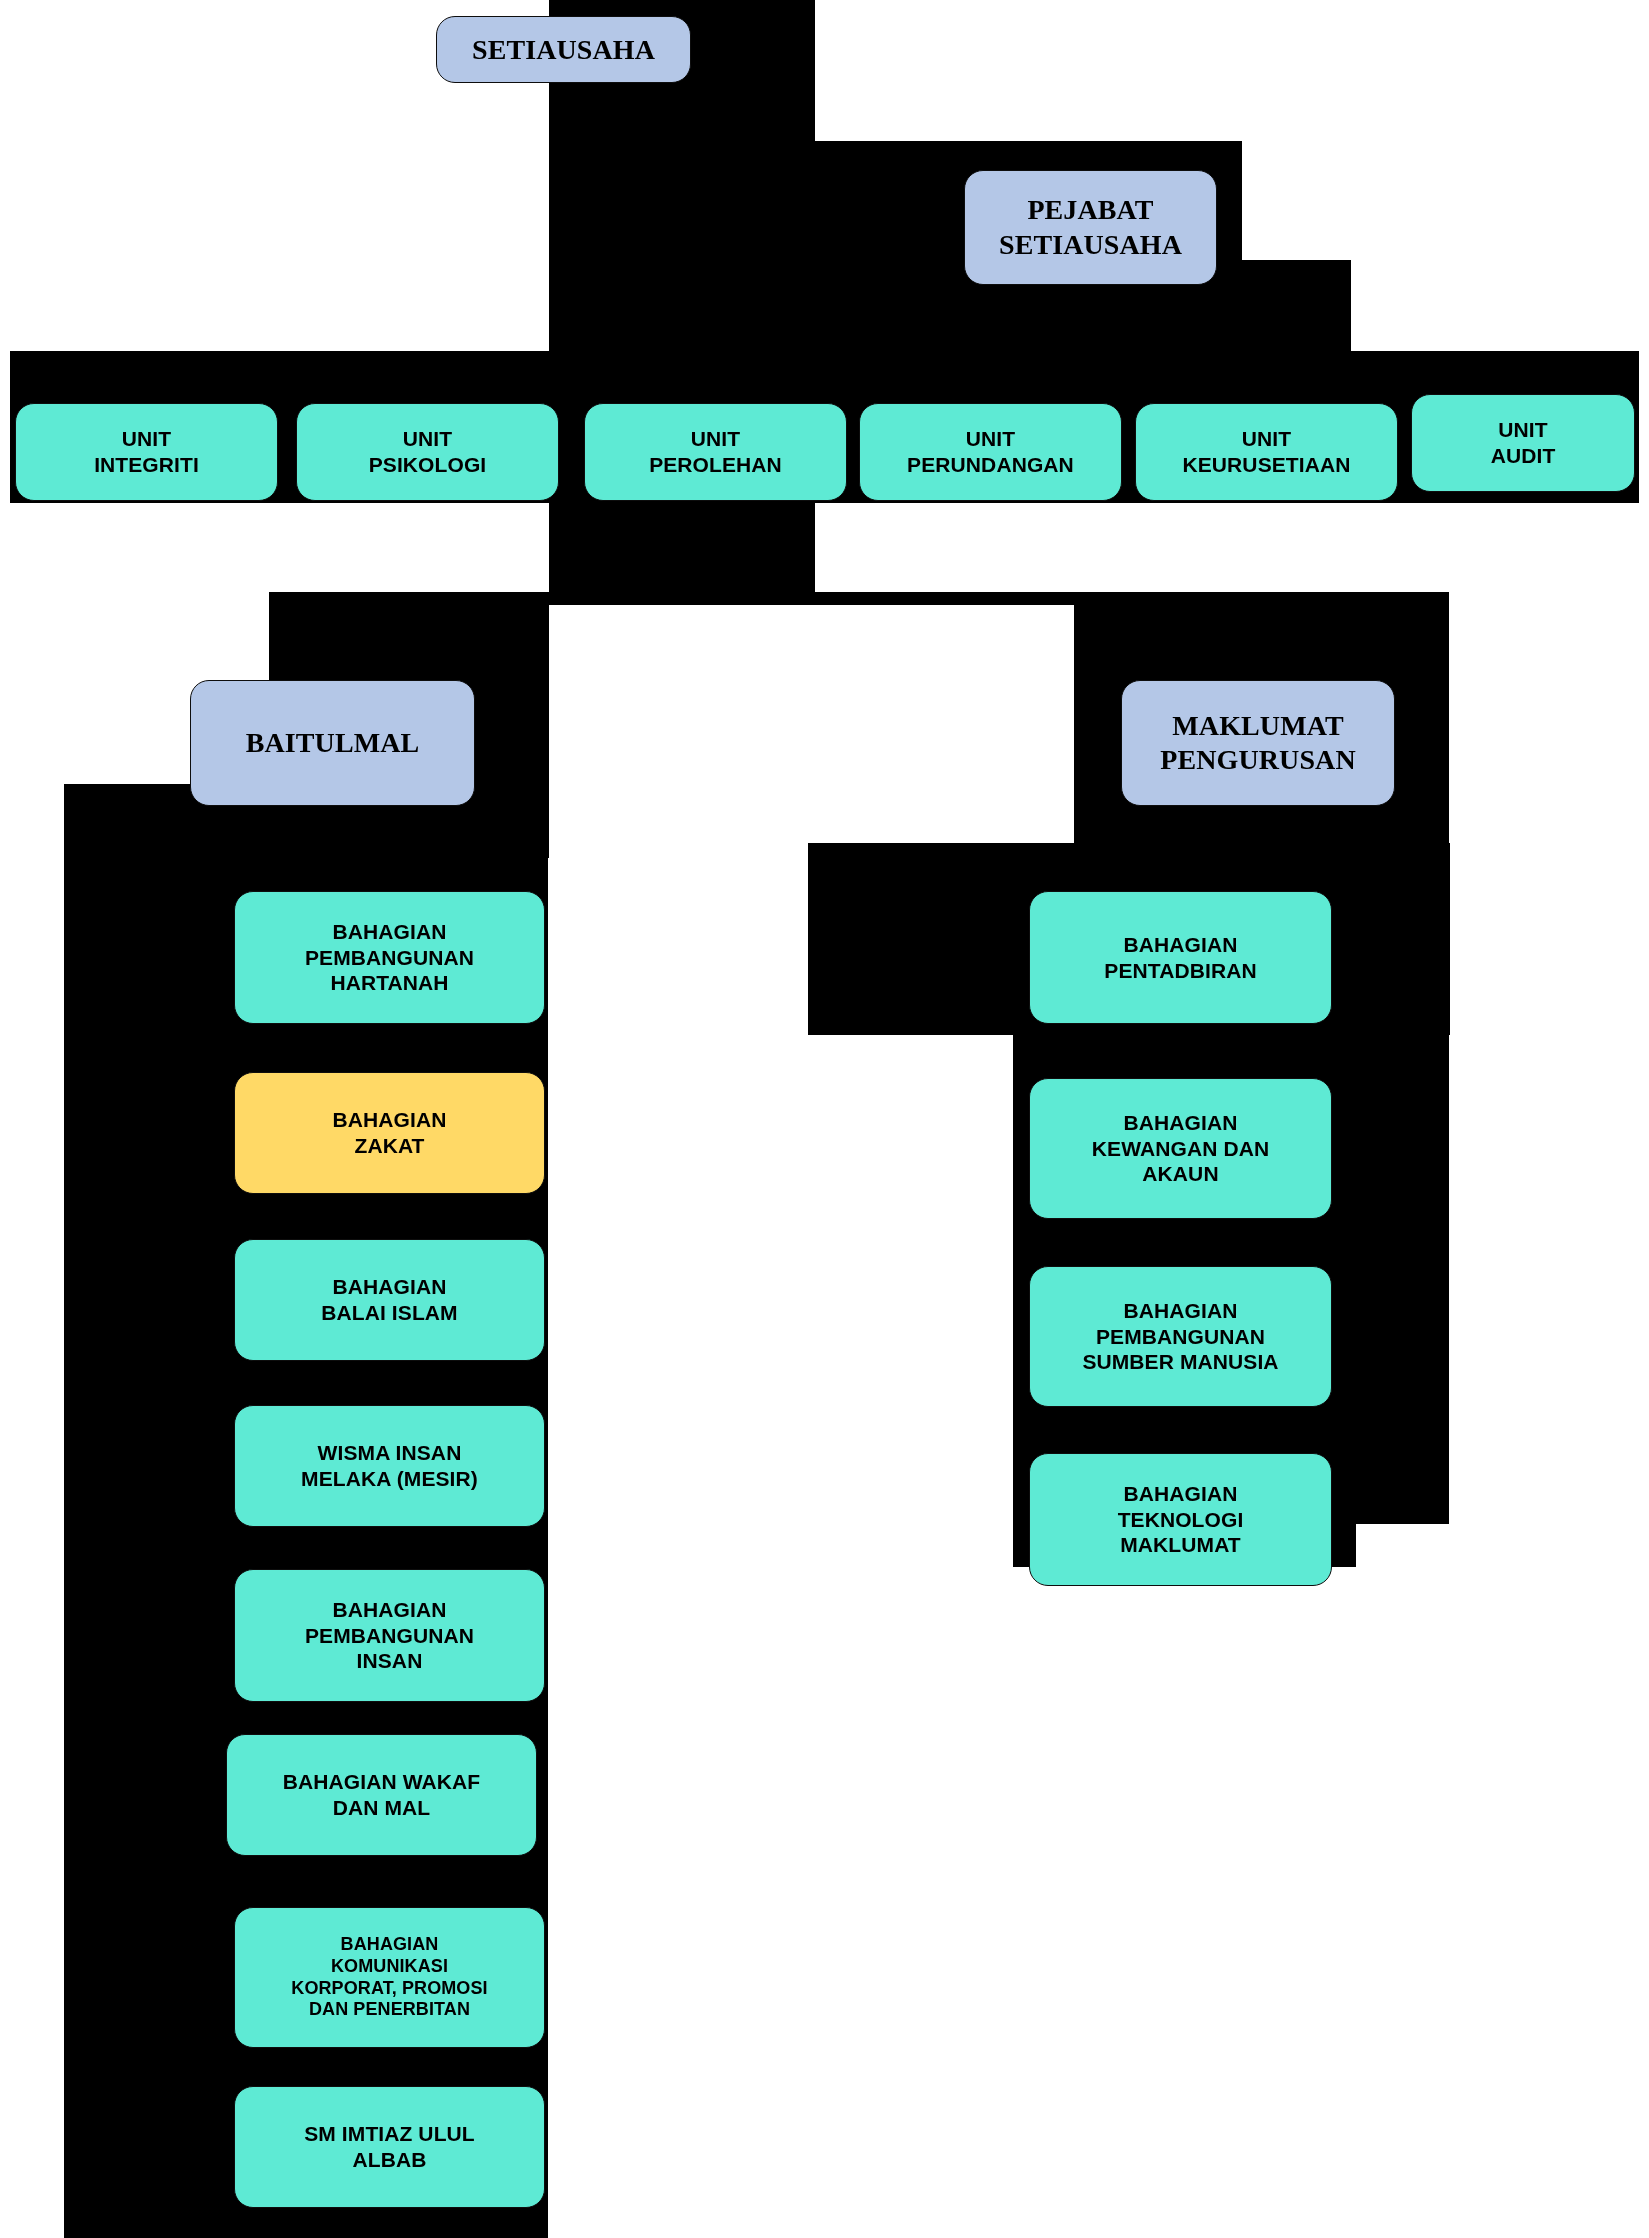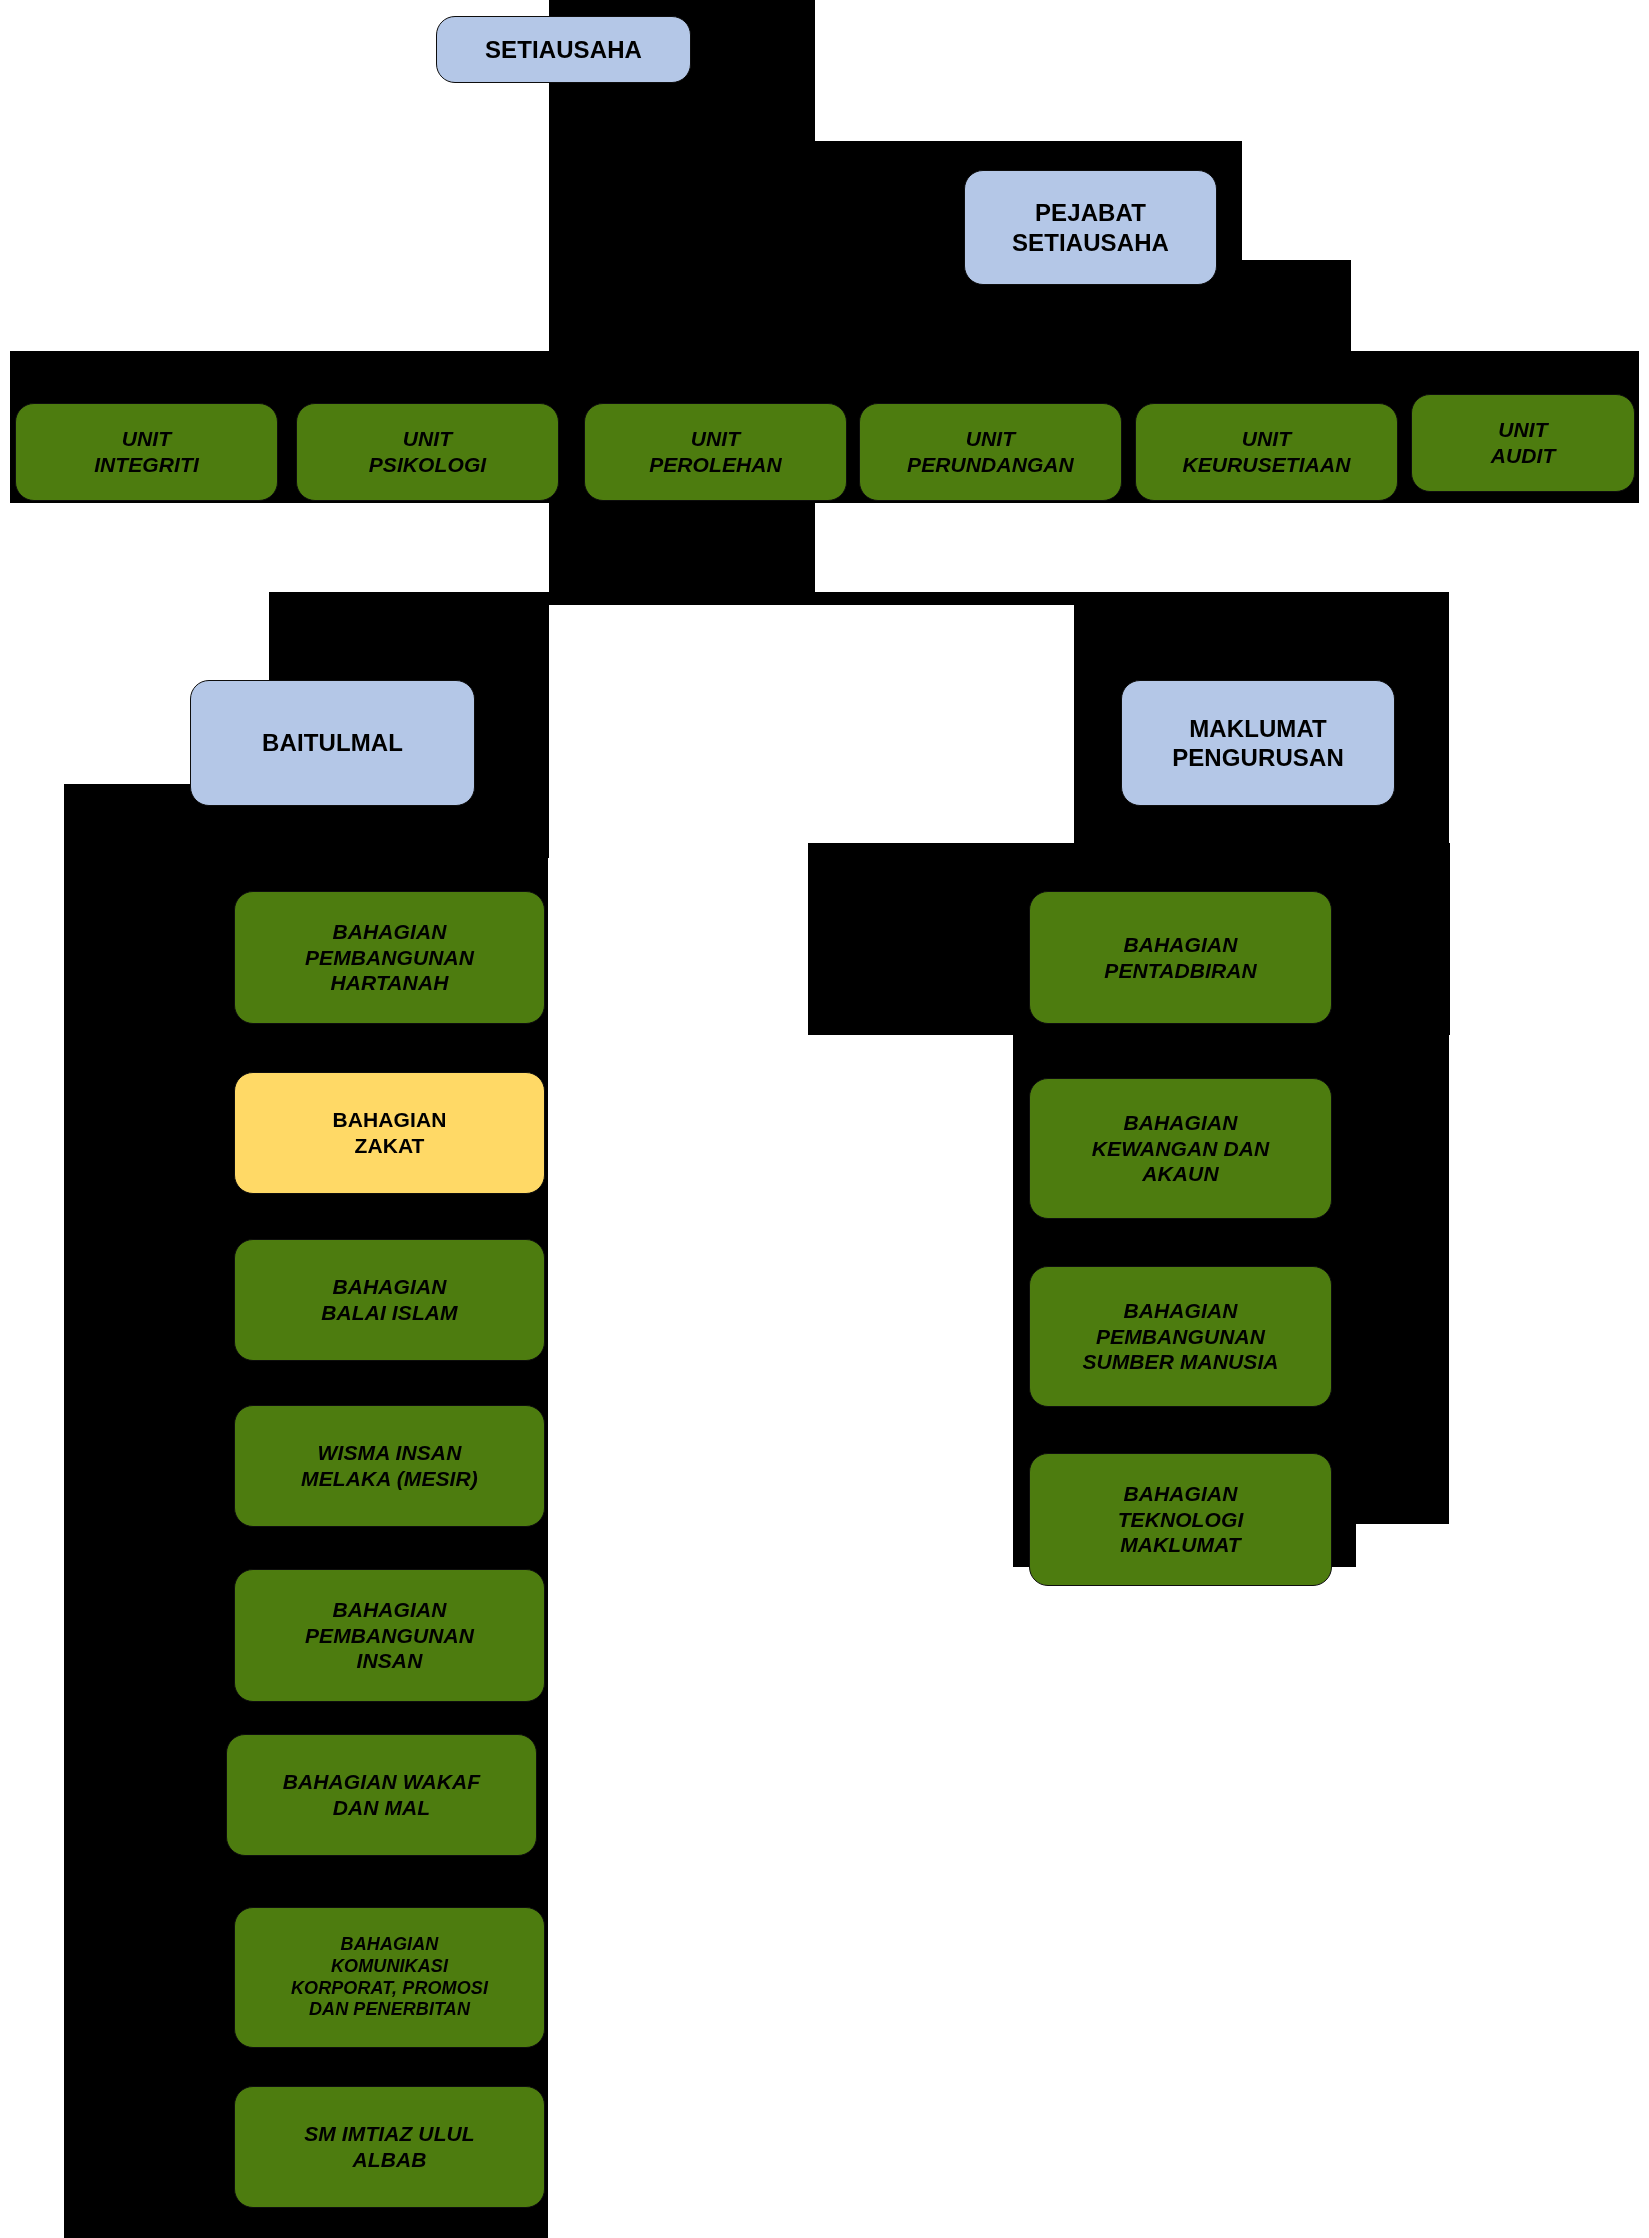--- a/index.html
+++ b/index.html
@@ -27,24 +27,24 @@
     text-align:center;
     color:#000000;
     font-weight:bold;
     letter-spacing:0.1px;
     line-height:1.22;
     padding:4.4px 7.4px;
     white-space:pre-line;
     z-index:5;
   }
   .blue{background:#b4c7e7;}
-  .grey{background:#4d7c0f;font-style:italic;}
+  .grey{background:#5eead4;}
   .yellow{background:#ffd966;}
 
-  .fs-30{font-size:24px;}
+  .fs-30{font-size:28px;font-family:Liberation Serif, serif;}
   .fs-28{font-size:21px;}
   .fs-24{font-size:18px;}
 </style>
 </head>
 <body>
 
 <div id="stage">
 
   <div class="band" style="left:549px;top:0px;width:266px;height:351px;"></div>
 

